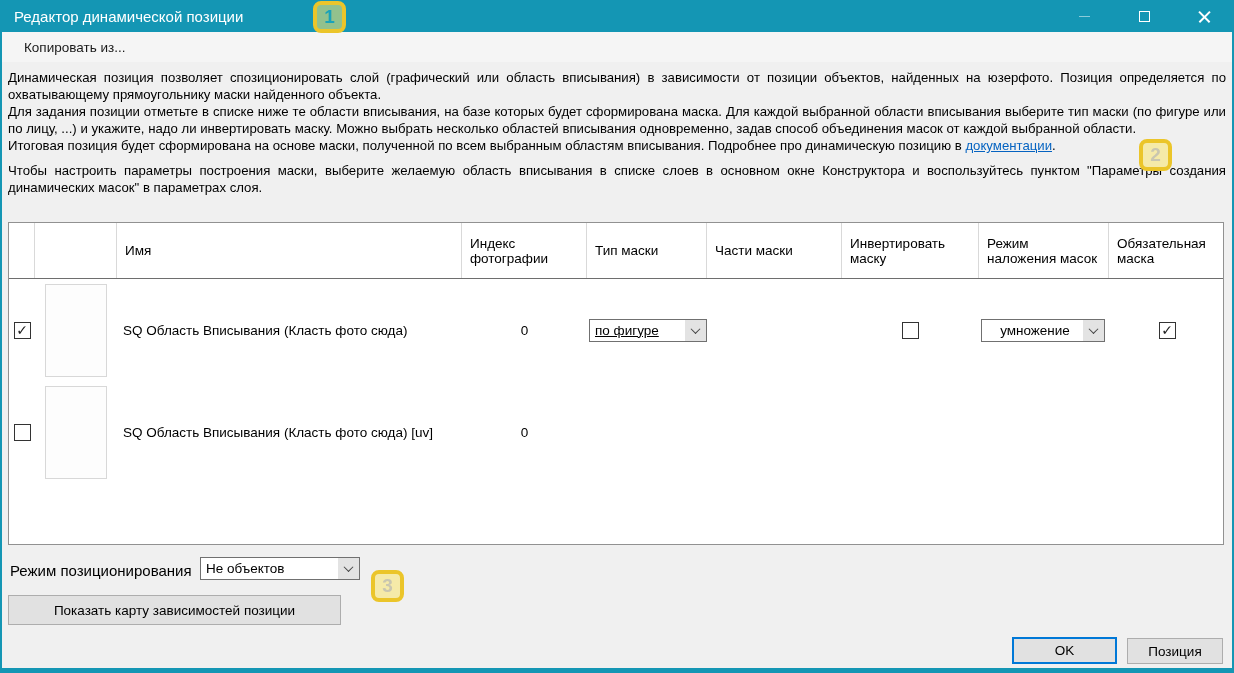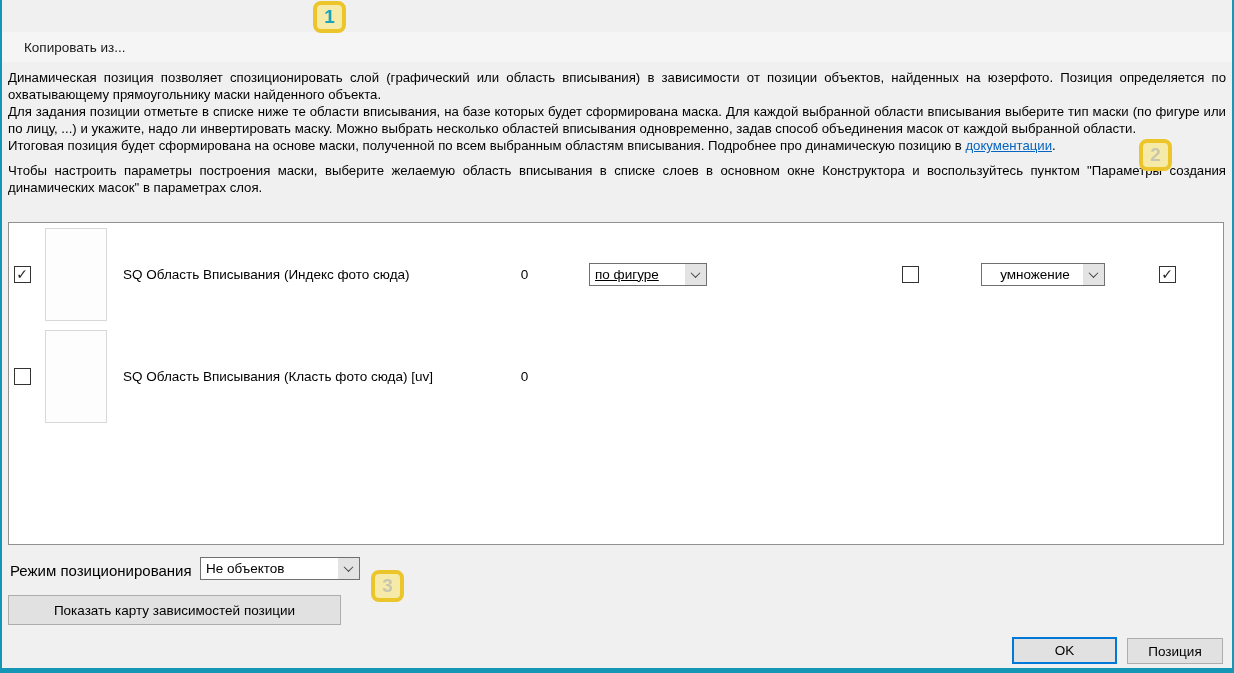--- a/index.html
+++ b/index.html
@@ -78,44 +78,69 @@
   .badge { position:absolute; width:33px; height:32px; border:4px solid #ebc52a; border-radius:8px; background:rgba(250,230,110,0.55); display:flex; align-items:center; justify-content:center; font-size:19px; font-weight:bold; z-index:60; pointer-events:none; }
   .badge-1 { top:1px; left:313px; color:#19a2ba; }
   .badge-2 { top:139px; left:1139px; color:#c9c6b0; }
   .badge-3 { top:570px; left:371px; color:#c9c6b0; }
 </style>
 </head>
 <body>
 
 <div class="window">
 
+  <div class="titlebar">
+    <div class="title-text">Редактор динамической позиции</div>
+    <div class="win-controls">
+      <div class="win-btn">
+          <span class="min-glyph"></span>
+        </div>
+      <div class="win-btn">
+          <span class="max-glyph"></span>
+        </div>
+      <div class="win-btn">
+          <span class="close-glyph"></span>
+        </div>
+    </div>
+  </div>
 
   <div class="menubar">
     <div class="menu-item">Копировать из...</div>
   </div>
 
   <div class="intro">
     <p>Динамическая позиция позволяет спозиционировать слой (графический или область вписывания) в зависимости от позиции объектов, найденных на юзерфото. Позиция определяется по охватывающему прямоугольнику маски найденного объекта.</p>
     <p>Для задания позиции отметьте в списке ниже те области вписывания, на базе которых будет сформирована маска. Для каждой выбранной области вписывания выберите тип маски (по фигуре или по лицу, ...) и укажите, надо ли инвертировать маску. Можно выбрать несколько областей вписывания одновременно, задав способ объединения масок от каждой выбранной области.</p>
     <p><span>Итоговая позиция будет сформирована на основе маски, полученной по всем выбранным областям вписывания. Подробнее про динамическую позицию в </span><a class="doc-link">документации</a><span>.</span></p>
     <p class="p4">Чтобы настроить параметры построения маски, выберите желаемую область вписывания в списке слоев в основном окне Конструктора и воспользуйтесь пунктом "Параметры создания динамических масок" в параметрах слоя.</p>
   </div>
 
   <div class="layers-table">
+    <div class="t-header">
+      <div class="cell c1"></div>
+      <div class="cell c2"></div>
+      <div class="cell c3">Имя</div>
+      <div class="cell c4">Индекс фотографии</div>
+      <div class="cell c5">Тип маски</div>
+      <div class="cell c6">Части маски</div>
+      <div class="cell c7">Инвертировать маску</div>
+      <div class="cell c8">Режим наложения масок</div>
+      <div class="cell c9">Обязательная маска</div>
+    </div>
 
     <div class="t-row">
       <div class="cell c1">
         <div class="checkbox">
             <span>✓</span>
           </div>
       </div>
       <div class="cell c2">
           <div class="thumb"></div>
         </div>
-      <div class="cell c3">SQ Область Вписывания (Индекс фото сюда)</div>
+      <div class="cell c3">SQ Область Вписывания (Класть фото сюда)</div>
       <div class="cell c4">0</div>
       <div class="cell c5">
         <div class="combo combo-masktype">
           <span class="combo-text">по фигуре</span>
           <span class="combo-arrow">
               <span class="chev"></span>
             </span>
         </div>
       </div>
       <div class="cell c6"></div>

